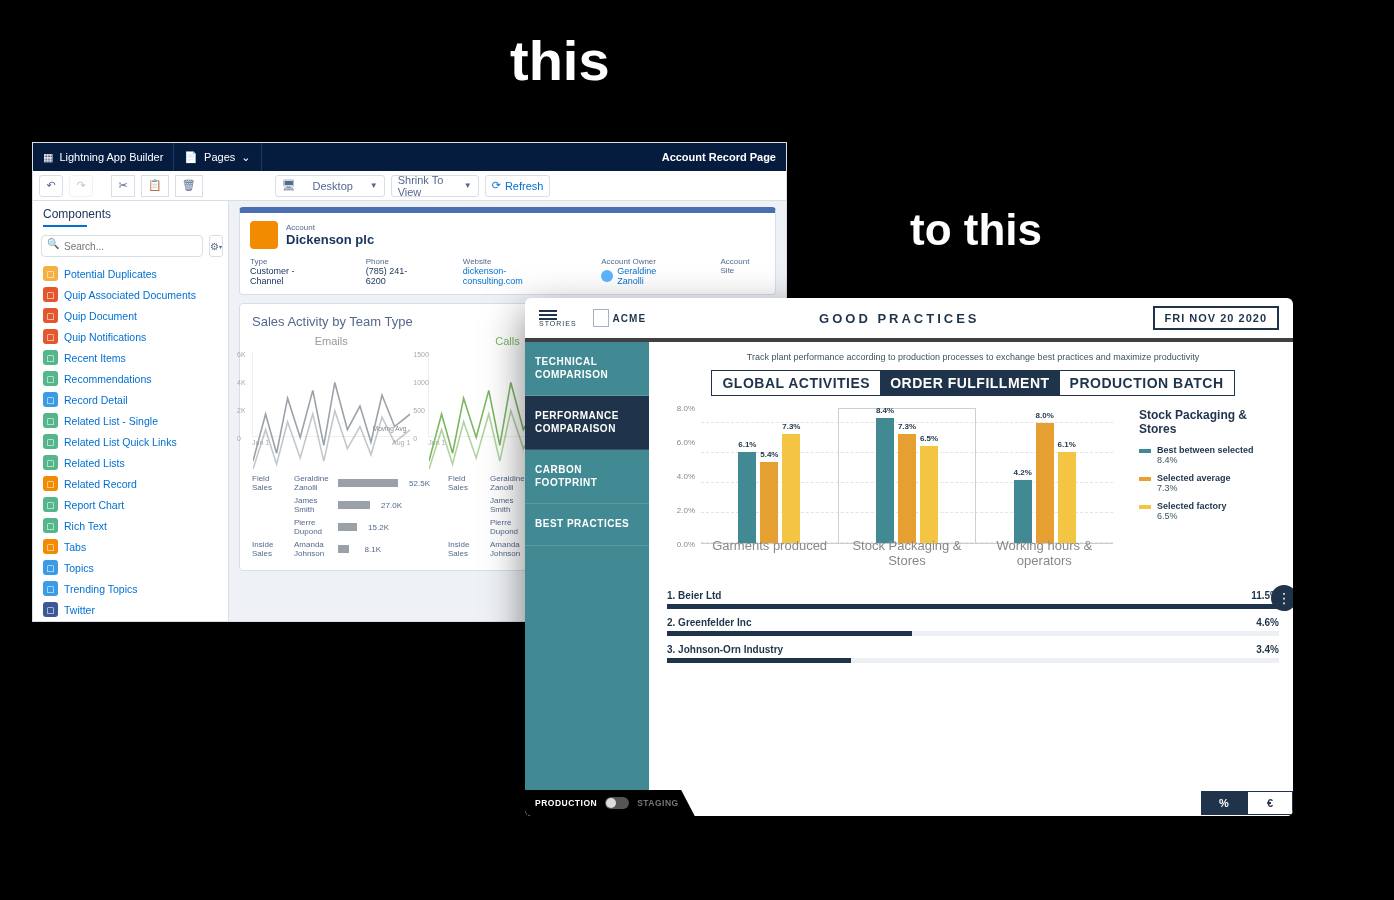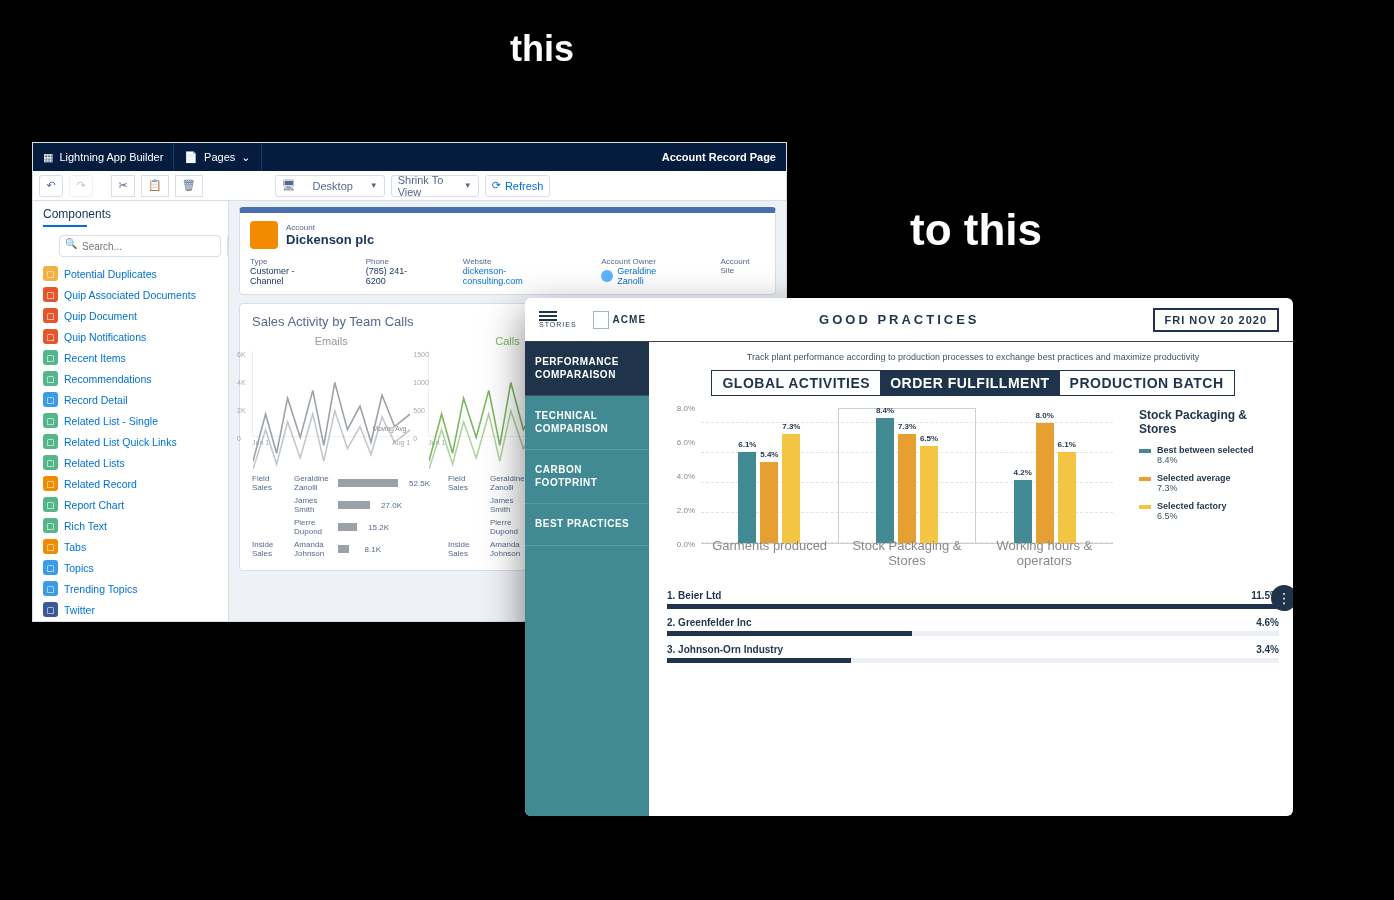--- a/index.html
+++ b/index.html
@@ -3,21 +3,21 @@
 <meta charset="utf-8">
 <style>
 * { box-sizing: border-box; margin: 0; padding: 0; }
 body {
   width: 1394px; height: 900px;
   background: #000;
   font-family: -apple-system, BlinkMacSystemFont, "Segoe UI", Arial, sans-serif;
   position: relative; overflow: hidden;
 }
 .big-label { position: absolute; color: #fff; font-weight: 800; }
-#label-this { top: 28px; left: 510px; font-size: 36px; }
+#label-this { top: 28px; left: 510px; font-size: 56px; }
 #label-to-this { top: 205px; left: 910px; font-size: 44px; }
 
 
 .win1 {
   position: absolute; top: 142px; left: 32px;
   width: 755px; height: 480px;
   background: #f4f6f9; border: 1px solid #d8dde6;
   box-shadow: 0 10px 30px rgba(0,0,0,.4);
   font-size: 11px; color: #16325c;
 }
@@ -47,21 +47,21 @@
   width: 196px; background: #fff; border-right: 1px solid #d8dde6;
   display: flex; flex-direction: column;
 }
 .comp-head { padding: 6px 10px 4px; font-size: 12px; color: #16325c; position: relative; }
 .comp-head::after { content: ""; display: block; width: 44px; height: 2px; background: #0070d2; margin-top: 4px; }
 .search-row { display: flex; align-items: center; padding: 4px 8px; gap: 6px; }
 .search-row input {
   flex: 1; height: 22px; border: 1px solid #d8dde6; border-radius: 4px;
   padding: 0 6px 0 22px; font-size: 10px; color: #54698d;
 }
-.search-wrap { position: relative; flex: 1; margin-left: 18px; }
+.search-wrap { position: relative; flex: 1; }
 .search-wrap::before {
   content: "🔍"; position: absolute; left: 6px; top: 3px; font-size: 10px; color: #999;
 }
 .gear { width: 22px; height: 22px; border: 1px solid #d8dde6; border-radius: 3px;
   display: flex; align-items: center; justify-content: center; font-size: 10px; color: #54698d; }
 .comp-list { overflow: hidden; padding: 2px 8px; }
 .comp-item { display: flex; align-items: center; gap: 6px; padding: 3px 2px; color: #0070d2; font-size: 10.5px; }
 .comp-item .cicon { width: 15px; height: 15px; border-radius: 3px; display: inline-flex; align-items: center; justify-content: center; color: #fff; font-size: 9px; }
 .win1-main { flex: 1; background: #eef1f6; padding: 6px 10px; overflow: hidden; }
 .acct-card {
@@ -100,21 +100,21 @@
 .win2 {
   position: absolute; top: 298px; left: 525px;
   width: 768px; height: 518px;
   background: #fff; border-radius: 6px;
   box-shadow: 0 14px 40px rgba(0,0,0,.5);
   font-size: 11px; color: #1f344b;
   display: flex; flex-direction: column; overflow: hidden;
 }
 .win2-header {
   height: 44px; display: flex; align-items: center; padding: 0 14px; gap: 10px;
-  border-bottom: 1px solid #404040;
+  border-bottom: 4px solid #404040;
 }
 .hamburger { display: flex; flex-direction: column; gap: 2px; }
 .hamburger span { display: block; width: 18px; height: 2px; background: #1f344b; }
 .hamburger-lbl { font-size: 7px; color: #1f344b; letter-spacing: 1px; }
 .acme-logo { display: flex; align-items: center; gap: 4px; margin-left: 6px; }
 .acme-ic { width: 16px; height: 18px; border: 1px solid #9fb5c7; }
 .acme-txt { font-weight: 800; font-size: 10px; letter-spacing: 1px; }
 .gp-title { flex: 1; text-align: center; font-size: 13px; letter-spacing: 3px; font-weight: 700; color: #1f344b; }
 .date-box { border: 2px solid #1f344b; padding: 4px 10px; font-size: 11px; font-weight: 700; letter-spacing: 1px; }
 .win2-body { flex: 1; display: flex; }
@@ -331,21 +331,21 @@
                 <span class="link">Geraldine Zanolli</span>
               </div>
             </div>
           <div class="fld">
               <div class="flbl">Account Site</div>
               <div class="fval"></div>
             </div>
         </div>
       </div>
       <div class="sales-card">
-        <div class="sales-title">Sales Activity by Team Calls</div>
+        <div class="sales-title">Sales Activity by Team Type</div>
         <div class="chart-row" id="mini-charts">
             <div class="mini-chart">
               <div class="mc-title">Emails</div>
               <div class="mc-plot">
                 <div class="mc-ytick" style="top:0px">6K</div>
                 <div class="mc-ytick" style="top:28px">4K</div>
                 <div class="mc-ytick" style="top:56px">2K</div>
                 <div class="mc-ytick" style="top:84px">0</div>
                 <svg viewBox="0 0 100 86" preserveAspectRatio="none">
                   <polyline points="0,70 8,40 15,65 22,30 30,55 38,25 45,60 52,20 60,50 68,35 75,58 82,28 90,48 100,40" fill="none" stroke="#9aa1a9" stroke-width="1"></polyline>
@@ -460,22 +460,22 @@
     </div>
     <div class="acme-logo">
       <div class="acme-ic"></div>
       <div class="acme-txt">ACME</div>
     </div>
     <div class="gp-title">GOOD PRACTICES</div>
     <div class="date-box">FRI NOV 20 2020</div>
   </div>
   <div class="win2-body">
     <div class="w2-sidebar" id="w2-sidebar">
+        <div class="sitem">TECHNICAL COMPARISON</div>
         <div class="sitem active">PERFORMANCE COMPARAISON</div>
-        <div class="sitem">TECHNICAL COMPARISON</div>
         <div class="sitem">CARBON FOOTPRINT</div>
         <div class="sitem">BEST PRACTICES</div>
         <div class="filler"></div>
       </div>
     <div class="w2-main">
       <div class="tagline">Track plant performance according to production processes to exchange best practices and maximize productivity</div>
       <div class="seg-tabs" id="seg-tabs">
           <div class="st">GLOBAL ACTIVITIES</div>
           <div class="st active">ORDER FULFILLMENT</div>
           <div class="st">PRODUCTION BATCH</div>
@@ -588,16 +588,27 @@
               <span>3. Johnson-Orn Industry</span>
               <span>3.4%</span>
             </div>
             <div class="rl-bar-bg">
               <div class="rl-bar" style="width:30%"></div>
             </div>
           </div>
         </div>
     </div>
   </div>
+  <div class="win2-footer">
+    <div class="prod-stage">
+      <span>PRODUCTION</span>
+      <div class="toggle"></div>
+      <span style="color:#777">STAGING</span>
+    </div>
+    <div class="unit-toggle">
+      <div class="ut active">%</div>
+      <div class="ut">€</div>
+    </div>
+  </div>
   <div class="fab">
     <span>⋮</span>
   </div>
 </div>
 
 </body></html>

